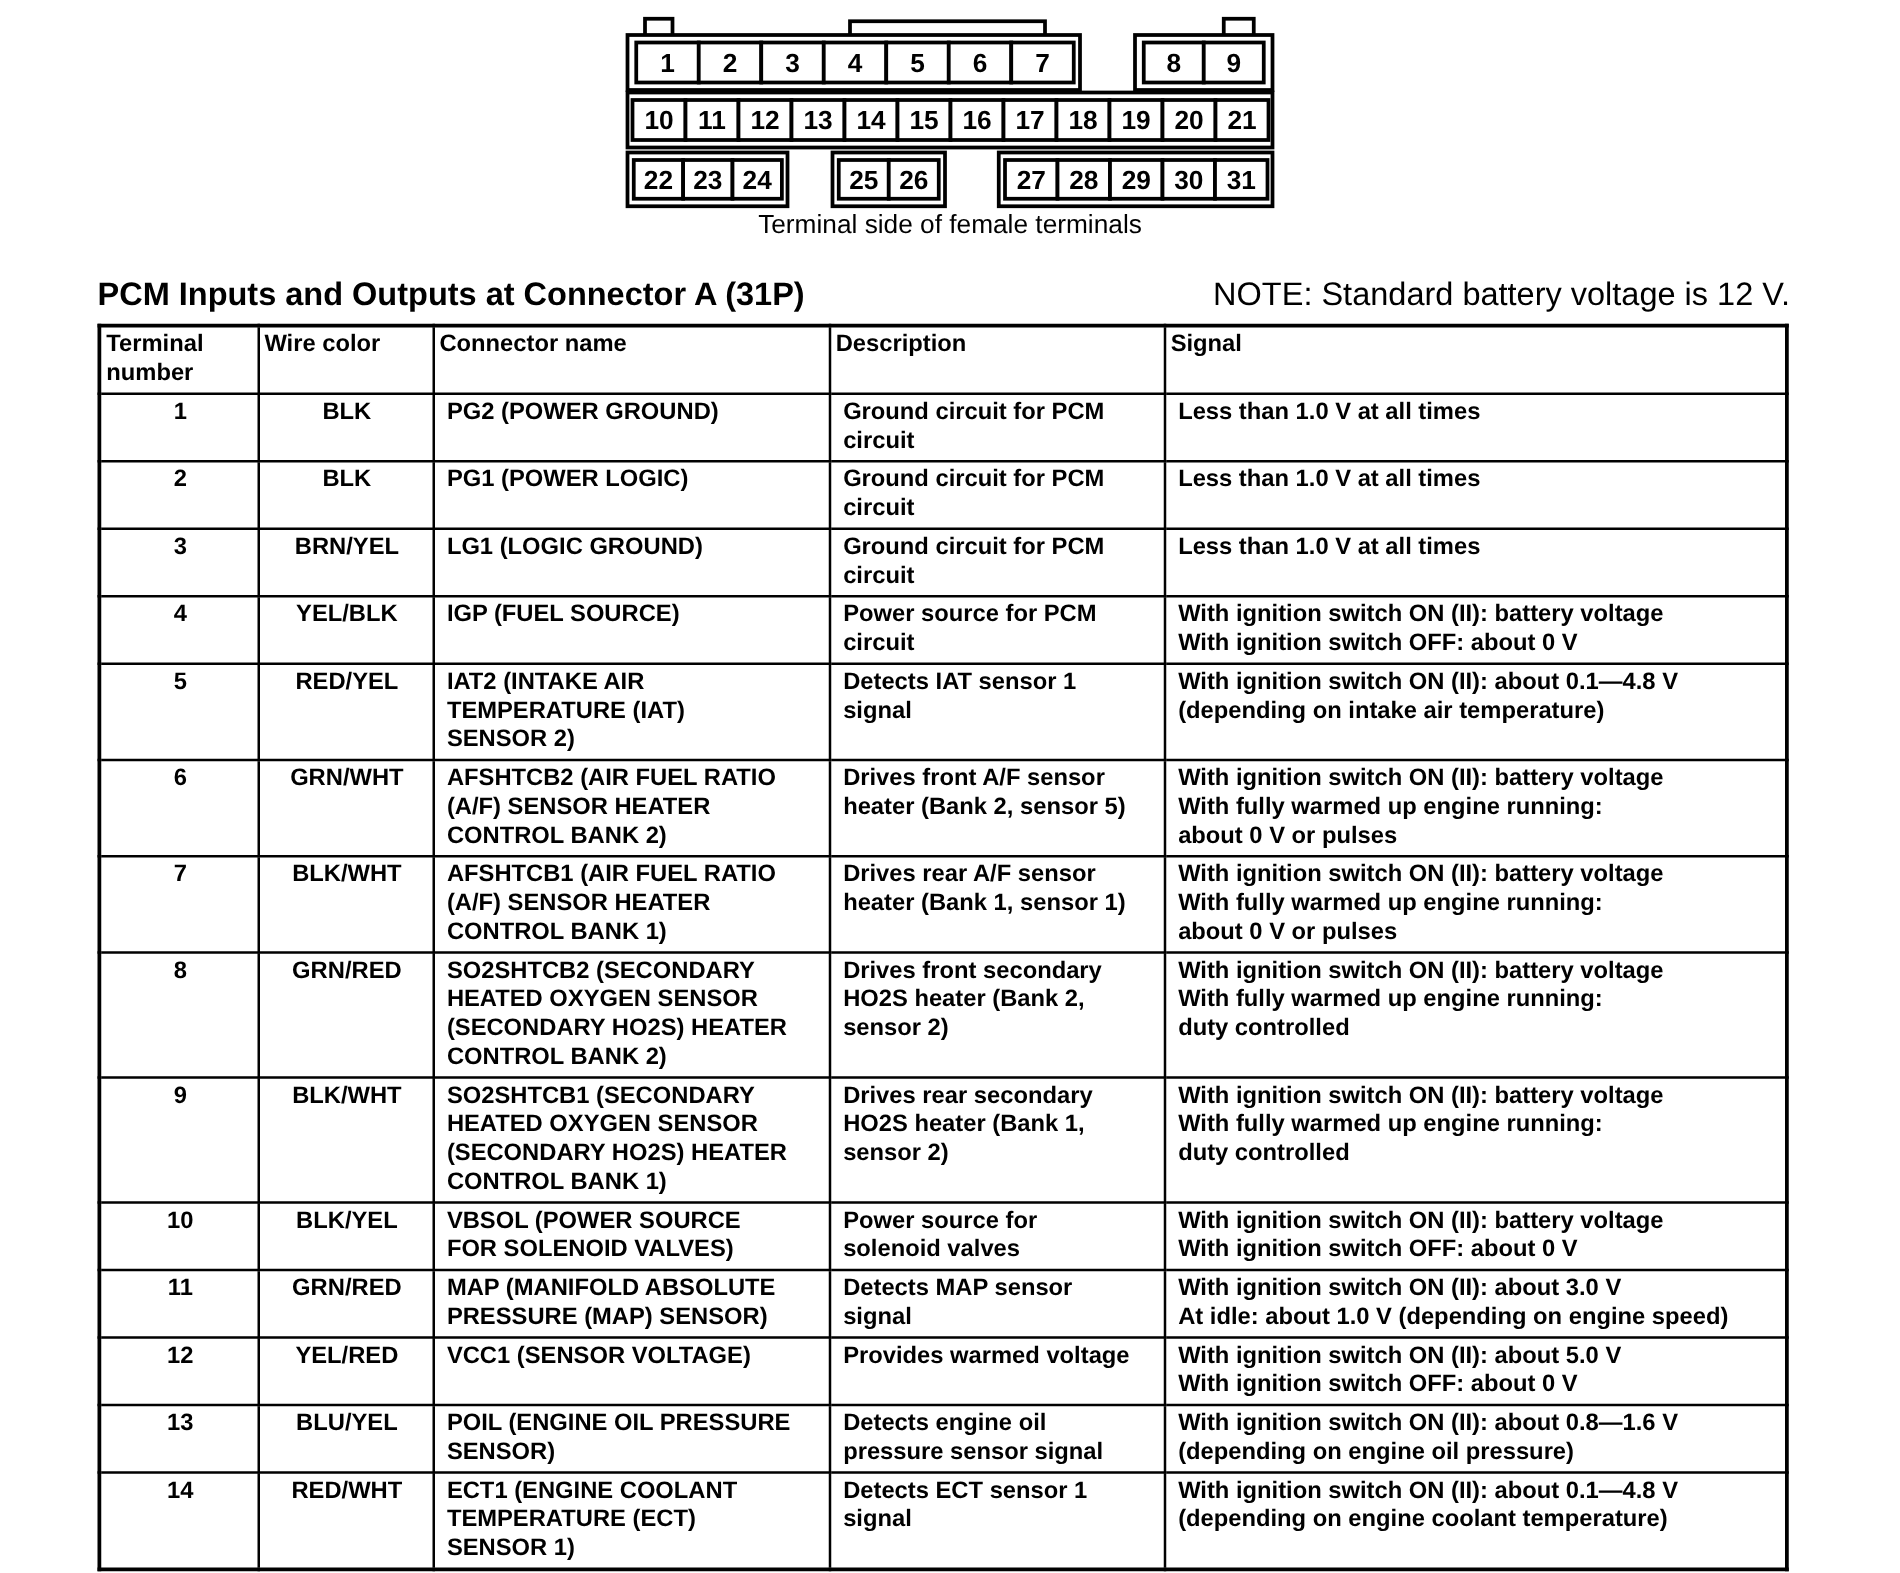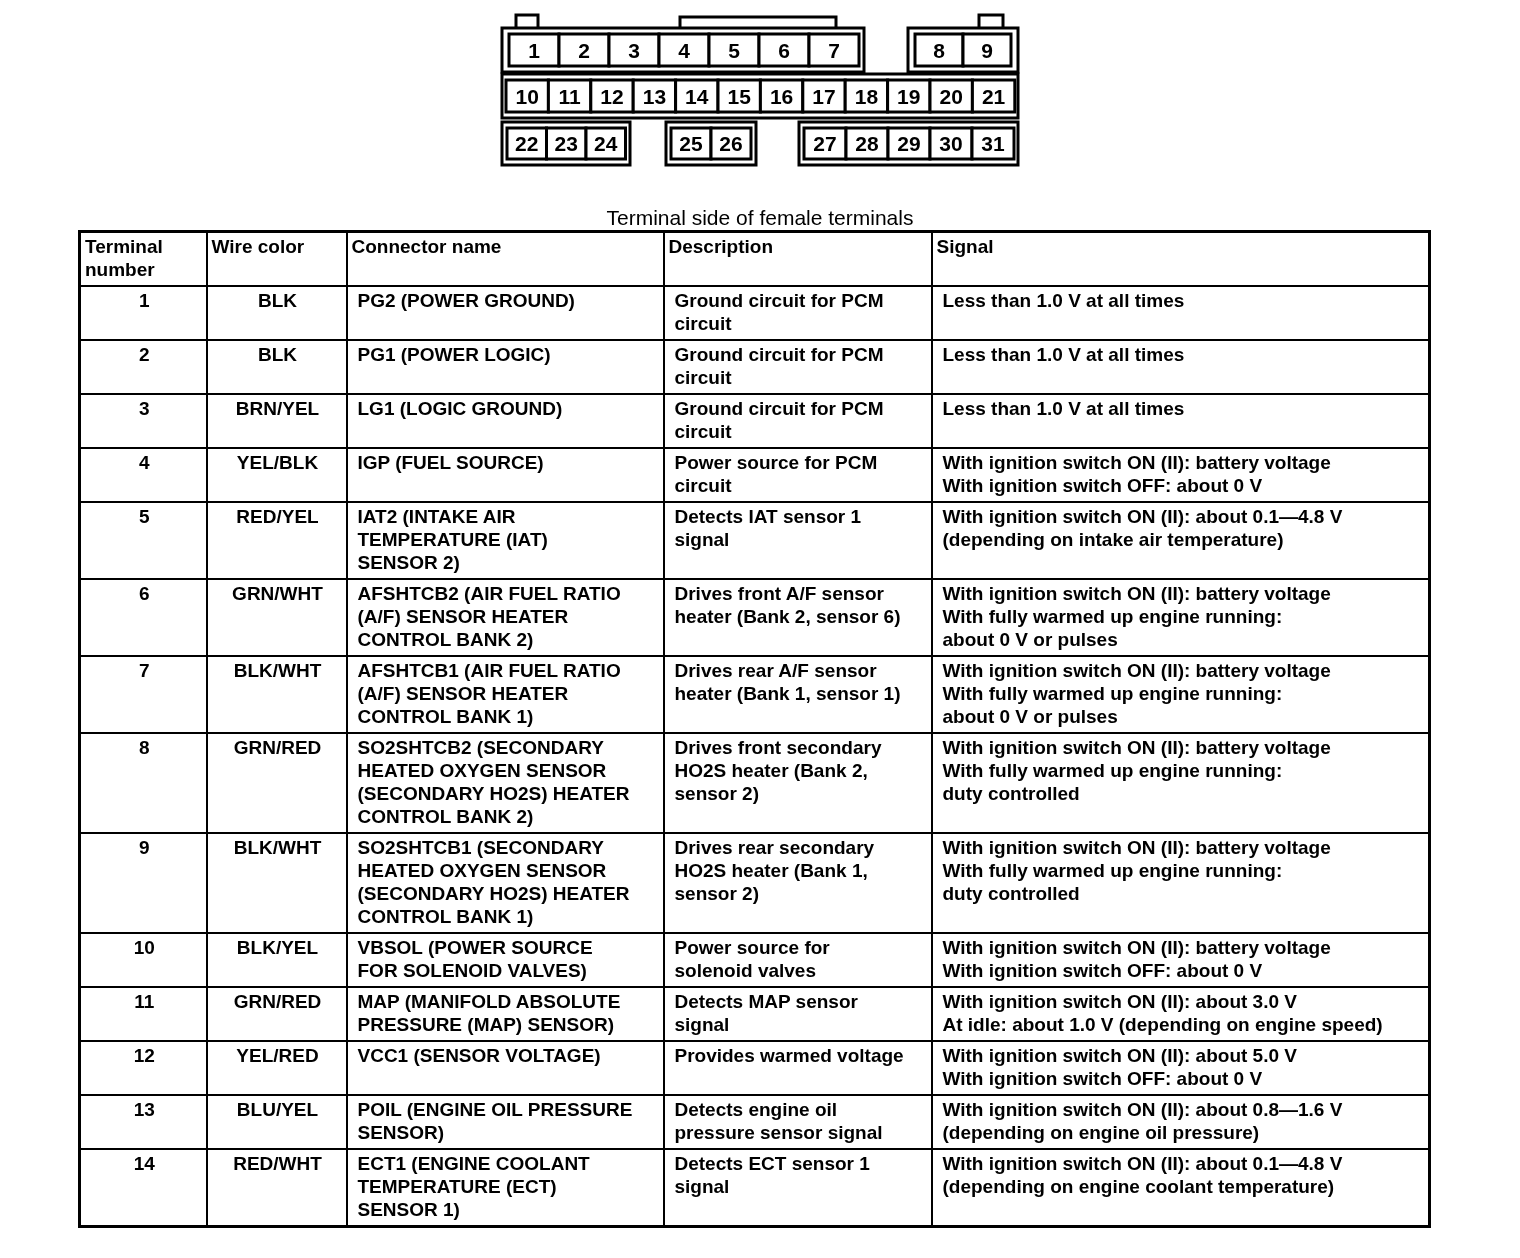--- a/index.html
+++ b/index.html
@@ -2,21 +2,21 @@
 <html><head>
 <meta charset="utf-8">
 <style>
   html,body{margin:0;padding:0;background:#fff;color:#000;}
   body{font-family:"Liberation Sans",sans-serif;width:1520px;}
   .page{width:1520px;min-height:1258px;background:#fff;position:relative;}
 
   .connector-wrap{display:flex;flex-direction:column;align-items:center;padding-top:12px;}
   .connector-svg rect{fill:#fff;stroke:#000;stroke-width:3;}
   .connector-svg text{font-family:"Liberation Sans",sans-serif;font-weight:bold;font-size:21px;fill:#000;text-anchor:middle;}
-  .caption{margin-top:38px;font-size:21px;color:#000;}
+  .caption{font-size:21px;color:#000;}
 
   .titlebar{display:flex;justify-content:space-between;align-items:baseline;margin:28px 88px 8px 78px;}
   .page-title{font-size:26px;font-weight:bold;letter-spacing:0;}
   .page-note{font-size:26px;font-weight:normal;}
 
   table.pcm{border-collapse:collapse;margin-left:78px;width:1350px;border:3px solid #000;table-layout:fixed;}
   table.pcm th, table.pcm td{
     border:2px solid #000;
     font-size:19px;
     font-weight:bold;
@@ -104,20 +104,24 @@
         <rect x="388" y="116" width="42" height="31"></rect>
         <text x="409" y="139">29</text>
         <rect x="430" y="116" width="42" height="31"></rect>
         <text x="451" y="139">30</text>
         <rect x="472" y="116" width="42" height="31"></rect>
         <text x="493" y="139">31</text>
       </svg>
     <div class="caption">Terminal side of female terminals</div>
   </div>
 
+  <div class="titlebar">
+    <div class="page-title">PCM Inputs and Outputs at Connector A (31P)</div>
+    <div class="page-note">NOTE: Standard battery voltage is 12 V.</div>
+  </div>
 
   <table class="pcm">
     <colgroup>
       <col style="width:127px">
         <col style="width:140px">
         <col style="width:317px">
         <col style="width:268px">
         <col style="width:498px">
     </colgroup>
     <thead>
@@ -175,21 +179,21 @@
           <td class="col-signal">With ignition switch ON (II): about 0.1—4.8 V
 (depending on intake air temperature)</td>
         </tr>
         <tr>
           <td class="col-terminal">6</td>
           <td class="col-wire">GRN/WHT</td>
           <td class="col-name">AFSHTCB2 (AIR FUEL RATIO
 (A/F) SENSOR HEATER
 CONTROL BANK 2)</td>
           <td class="col-desc">Drives front A/F sensor
-heater (Bank 2, sensor 6)</td>
+heater (Bank 2, sensor 5)</td>
           <td class="col-signal">With ignition switch ON (II): battery voltage
 With fully warmed up engine running:
 about 0 V or pulses</td>
         </tr>
         <tr>
           <td class="col-terminal">7</td>
           <td class="col-wire">BLK/WHT</td>
           <td class="col-name">AFSHTCB1 (AIR FUEL RATIO
 (A/F) SENSOR HEATER
 CONTROL BANK 1)</td>

